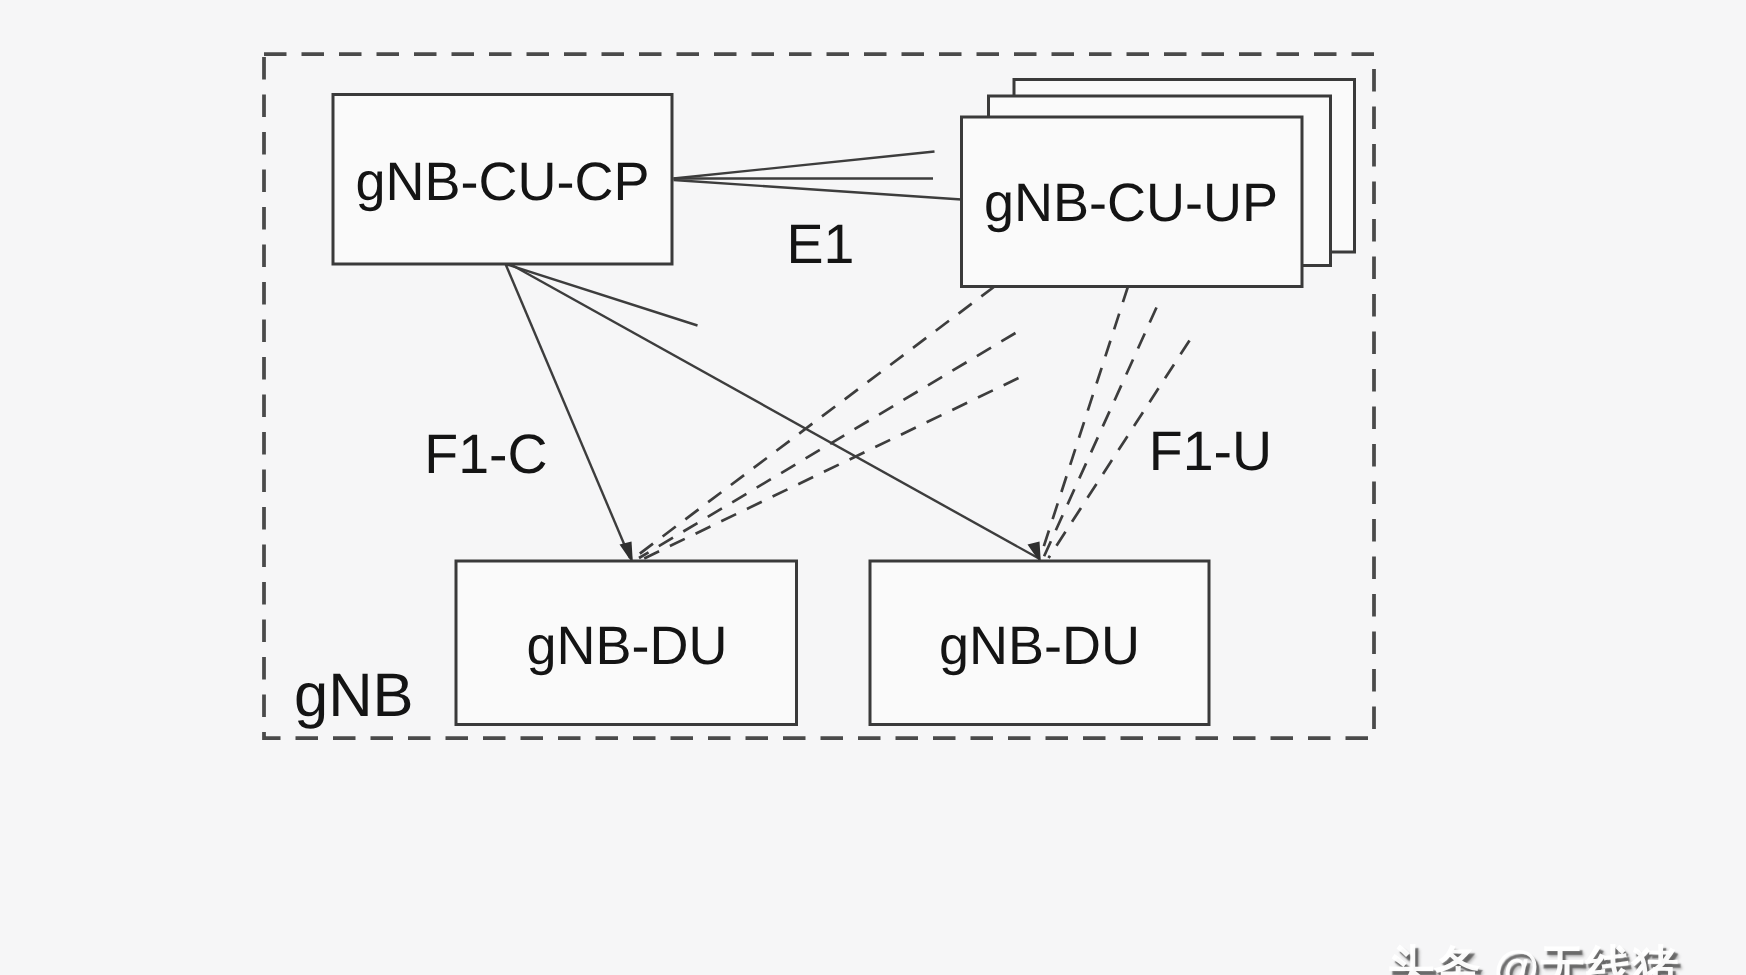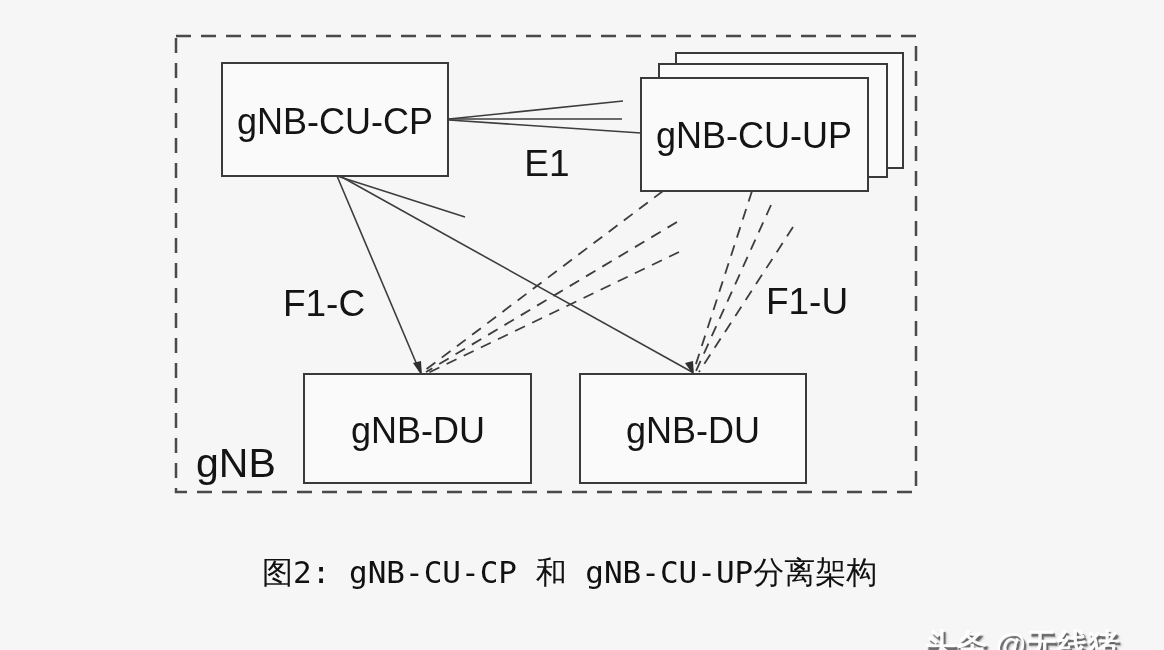--- a/index.html
+++ b/index.html
@@ -129,17 +129,16 @@
       <text class="node-label" x="693" y="430" text-anchor="middle" dominant-baseline="central">gNB-DU</text>
     </g>
 
     <text class="iface-label" x="547" y="163" text-anchor="middle" dominant-baseline="central">E1</text>
     <text class="iface-label" x="324" y="303" text-anchor="middle" dominant-baseline="central">F1-C</text>
     <text class="iface-label" x="807" y="301" text-anchor="middle" dominant-baseline="central">F1-U</text>
 
     <text class="boundary-label" x="196" y="463" text-anchor="start" dominant-baseline="central">gNB</text>
   </svg>
 
-  <div id="figure-caption">图2: gNB-CU-CP 和 gNB-CU-UP分离架构</div>
 
   <div id="watermark">头条 @无线猪</div>
 
 </div>
 
 </body></html>

